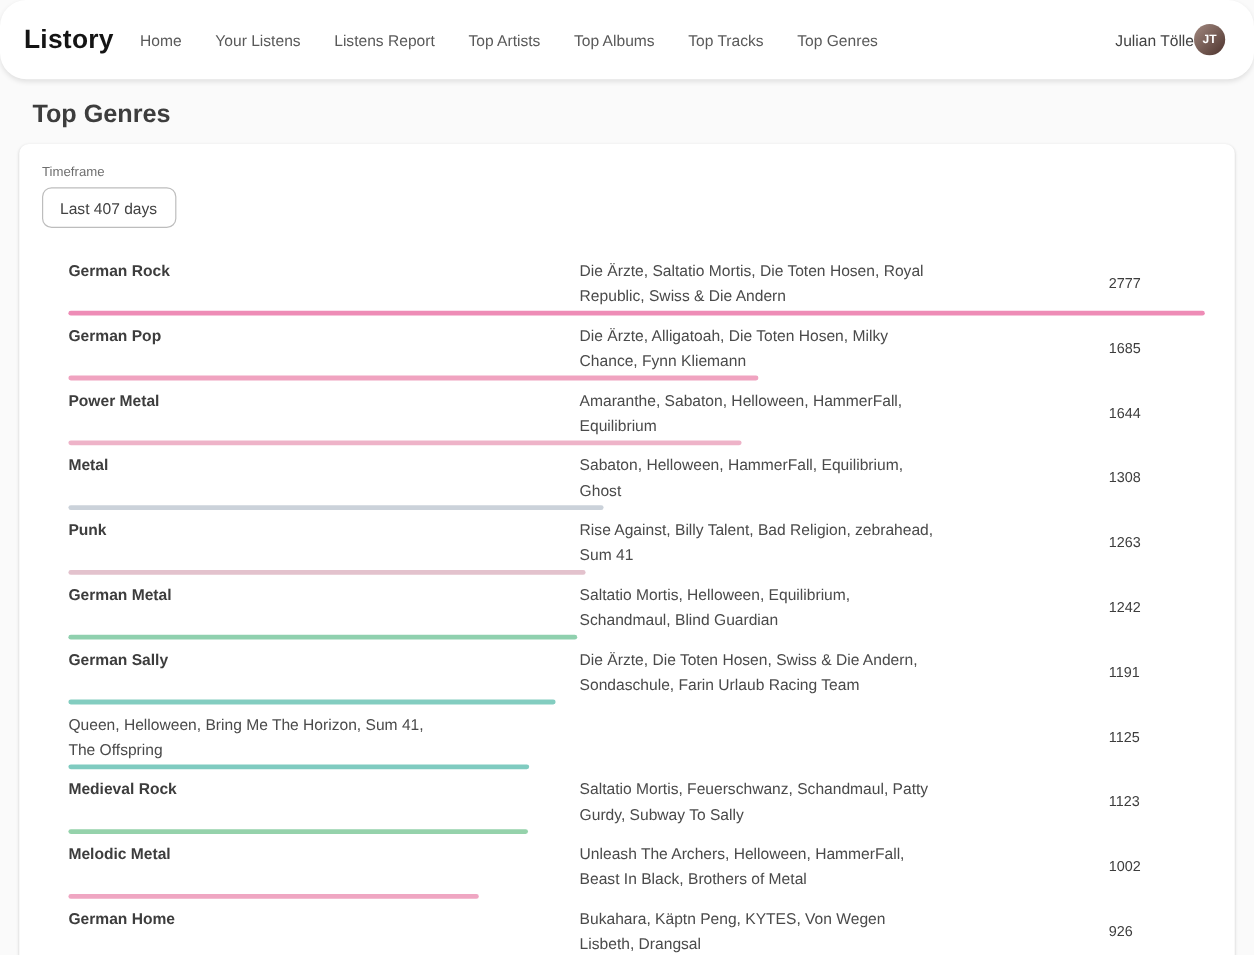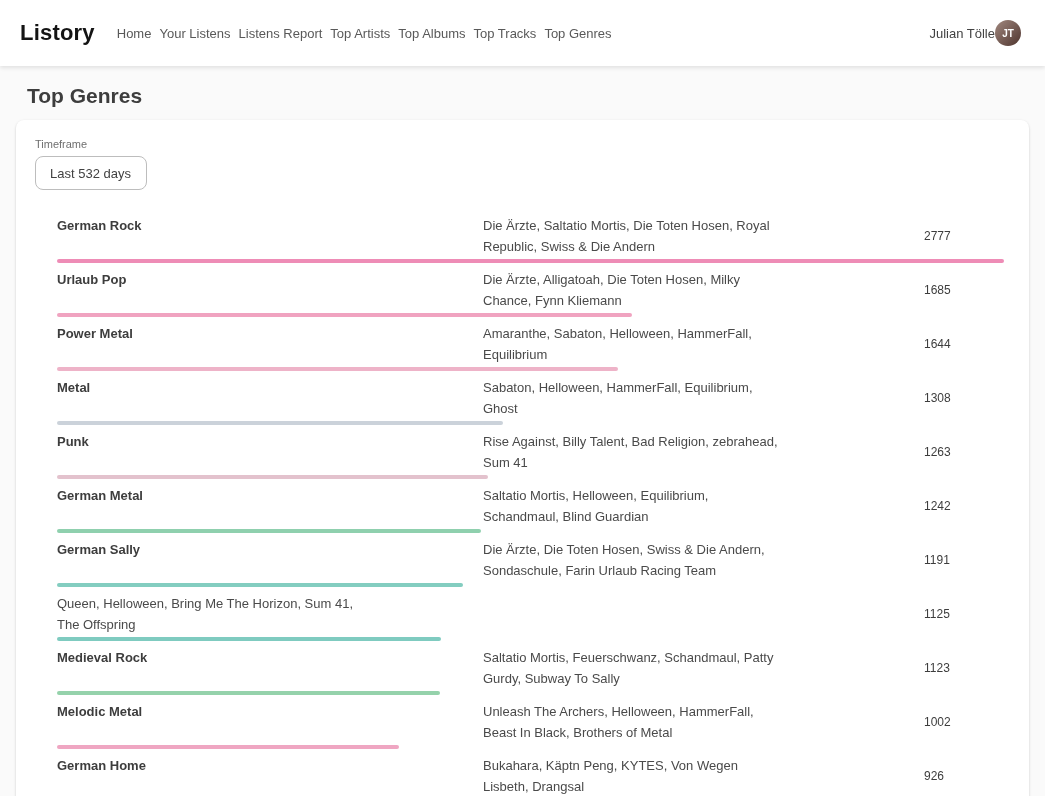--- a/index.html
+++ b/index.html
@@ -9,27 +9,27 @@
     background: #fafafa;
     font-family: "Liberation Sans", sans-serif;
     color: #424242;
   }
   
   header {
     height: 66px; background: #ffffff;
     display: flex; align-items: center;
     padding: 0 24px 0 20px;
     box-shadow: 0 2px 4px rgba(0,0,0,0.10);
-    position: relative; z-index: 2;
+    position: relative; z-index: 2; border-radius: 22px;
   }
   .logo {
     font-size: 22px; font-weight: 800; color: #141414;
     margin-right: 22px; letter-spacing: 0.2px; cursor: pointer;
   }
-  nav { display: flex; align-items: flex-start; gap: 8px; flex: 1; }
+  nav { display: flex; align-items: flex-start; gap: 28px; flex: 1; }
   .nav-link {
     font-size: 13px; color: #595959; text-decoration: none; cursor: pointer;
     white-space: nowrap;
   }
   .user { display: flex; align-items: center; cursor: pointer; }
   .user-name { font-size: 13px; color: #424242; }
   .avatar {
     width: 26px; height: 26px; border-radius: 50%;
     background: linear-gradient(135deg, #a1887f 0%, #4e342e 100%);
     color: #fff; font-size: 10px; font-weight: 700;
@@ -94,36 +94,36 @@
   </div>
 </header>
 
 <main>
   <h1>Top Genres</h1>
 
   <section class="card">
     <div class="filter">
       <div class="filter-label">Timeframe</div>
       <button class="select">
-        <span>Last 532 days</span>
+        <span>Last 407 days</span>
       </button>
     </div>
     <div id="genre-rows">
   <div class="row">
     <div class="row-content">
       <div class="col-genre">German Rock</div>
       <div class="col-artists">Die Ärzte, Saltatio Mortis, Die Toten Hosen, Royal Republic, Swiss &amp; Die Andern</div>
       <div class="col-count">2777</div>
     </div>
     <div class="bar" style="width: 100%; background: rgb(238, 140, 182);"></div>
   </div>
 
   <div class="row">
     <div class="row-content">
-      <div class="col-genre">Urlaub Pop</div>
+      <div class="col-genre">German Pop</div>
       <div class="col-artists">Die Ärzte, Alligatoah, Die Toten Hosen, Milky Chance, Fynn Kliemann</div>
       <div class="col-count">1685</div>
     </div>
     <div class="bar" style="width: 60.677%; background: rgb(240, 163, 192);"></div>
   </div>
 
   <div class="row">
     <div class="row-content">
       <div class="col-genre">Power Metal</div>
       <div class="col-artists">Amaranthe, Sabaton, Helloween, HammerFall, Equilibrium</div>

